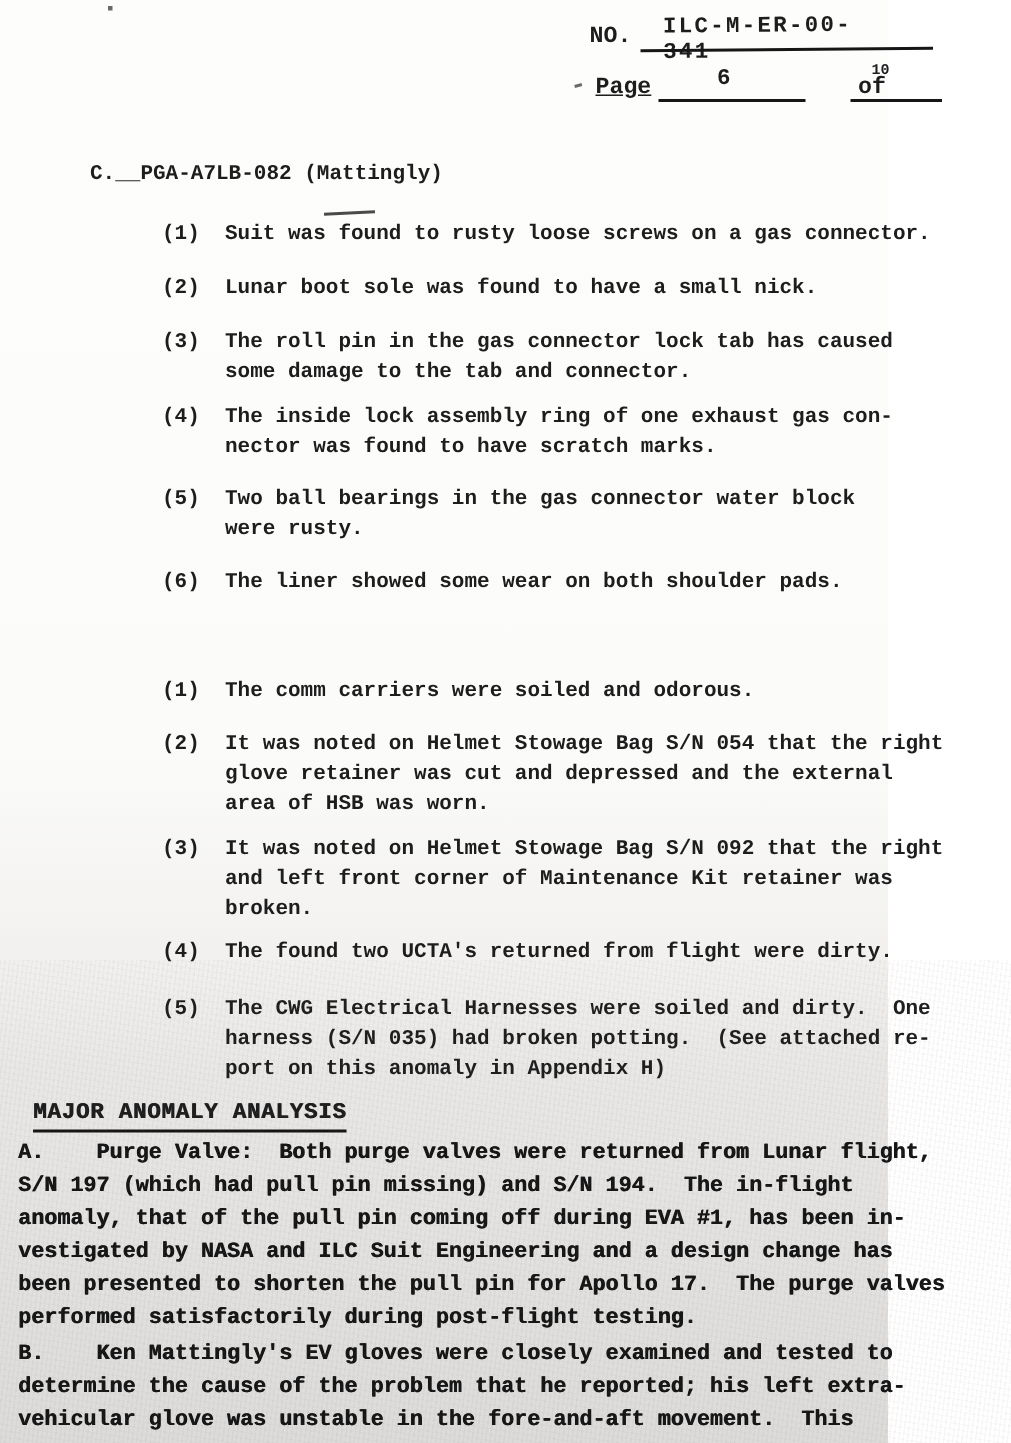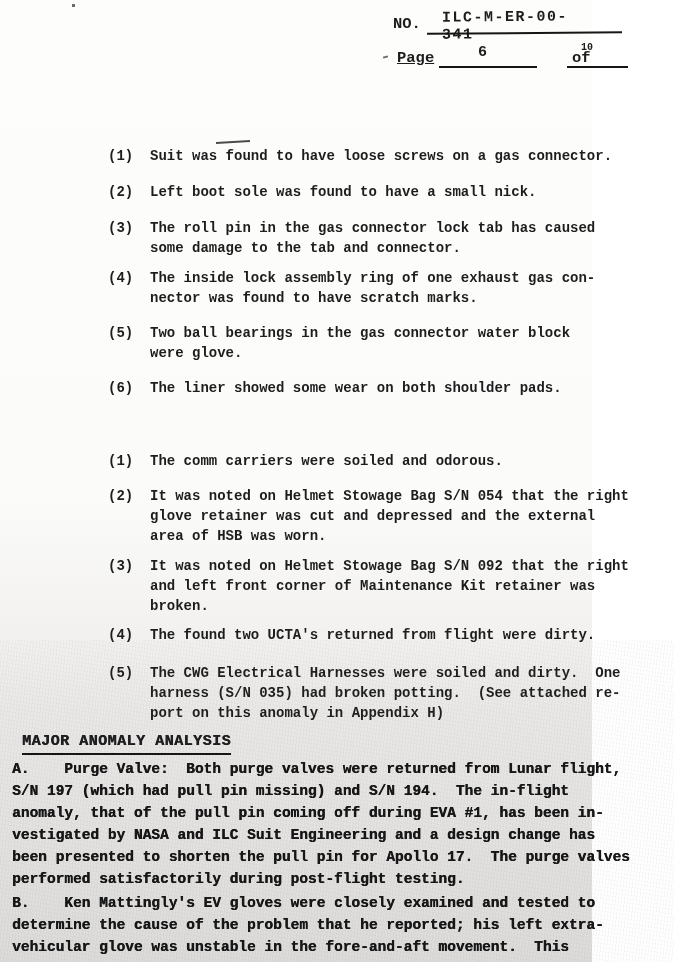--- a/index.html
+++ b/index.html
@@ -48,43 +48,44 @@
   <span class="abs tw no-value" style="left:442px;top:9px;font-size:15px;">ILC-M-ER-00-341</span>
   <div class="abs rule no-line" style="left:427px;top:32px;width:195px;"></div>
 
   <span class="abs tw hdr" style="left:397px;top:49px;text-decoration:underline;">Page</span>
   <span class="abs tw" style="left:478px;top:44px;font-size:15px;">6</span>
   <span class="abs tw hdr" style="left:544px;top:49px;margin-left:28px;">of</span>
   <span class="abs tw" style="left:581px;top:42px;font-size:10px;">10</span>
   <div class="abs rule" style="left:439px;top:66px;width:98px;"></div>
   <div class="abs rule" style="left:567px;top:66px;width:61px;"></div>
 
+  <div class="abs tw sec-heading" style="left:60px;top:108px;">C.__PGA-A7LB-082 (Mattingly)</div>
 
   <div class="item tw" style="top:146px;">
     <span class="num">(1)</span>
-    <span class="txt">Suit was found to have loose screws on a gas connector.</span>
+    <span class="txt">Suit was found to rusty loose screws on a gas connector.</span>
   </div>
   <div class="item tw" style="top:182px;">
     <span class="num">(2)</span>
-    <span class="txt">Left boot sole was found to have a small nick.</span>
+    <span class="txt">Lunar boot sole was found to have a small nick.</span>
   </div>
   <div class="item tw" style="top:218px;">
     <span class="num">(3)</span>
     <span class="txt">The roll pin in the gas connector lock tab has caused
 some damage to the tab and connector.</span>
   </div>
   <div class="item tw" style="top:268px;">
     <span class="num">(4)</span>
     <span class="txt">The inside lock assembly ring of one exhaust gas con-
 nector was found to have scratch marks.</span>
   </div>
   <div class="item tw" style="top:323px;">
     <span class="num">(5)</span>
     <span class="txt">Two ball bearings in the gas connector water block
-were glove.</span>
+were rusty.</span>
   </div>
   <div class="item tw" style="top:378px;">
     <span class="num">(6)</span>
     <span class="txt">The liner showed some wear on both shoulder pads.</span>
   </div>
 
 
   <div class="item tw" style="top:451px;">
     <span class="num">(1)</span>
     <span class="txt">The comm carriers were soiled and odorous.</span>

